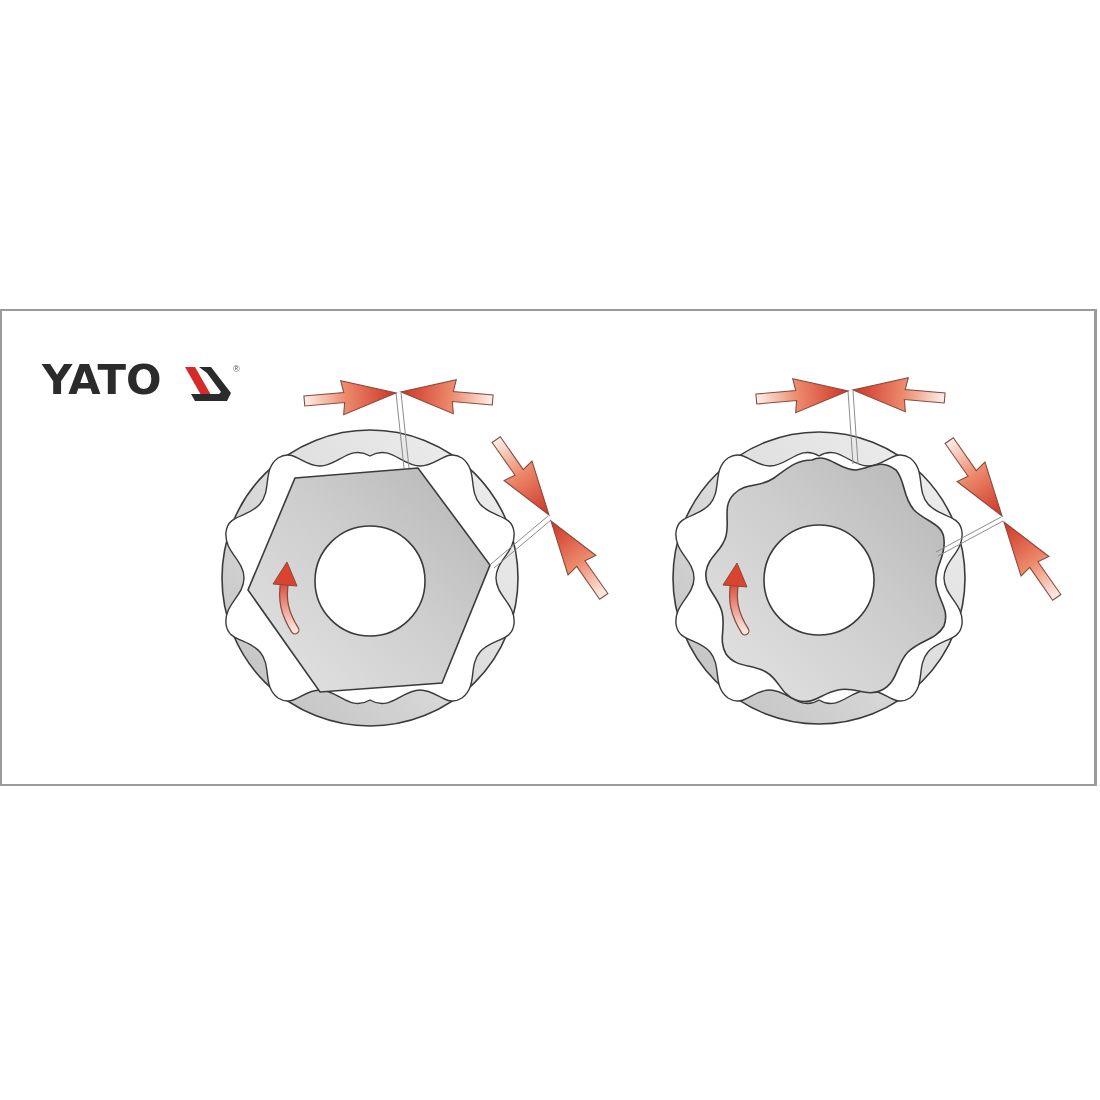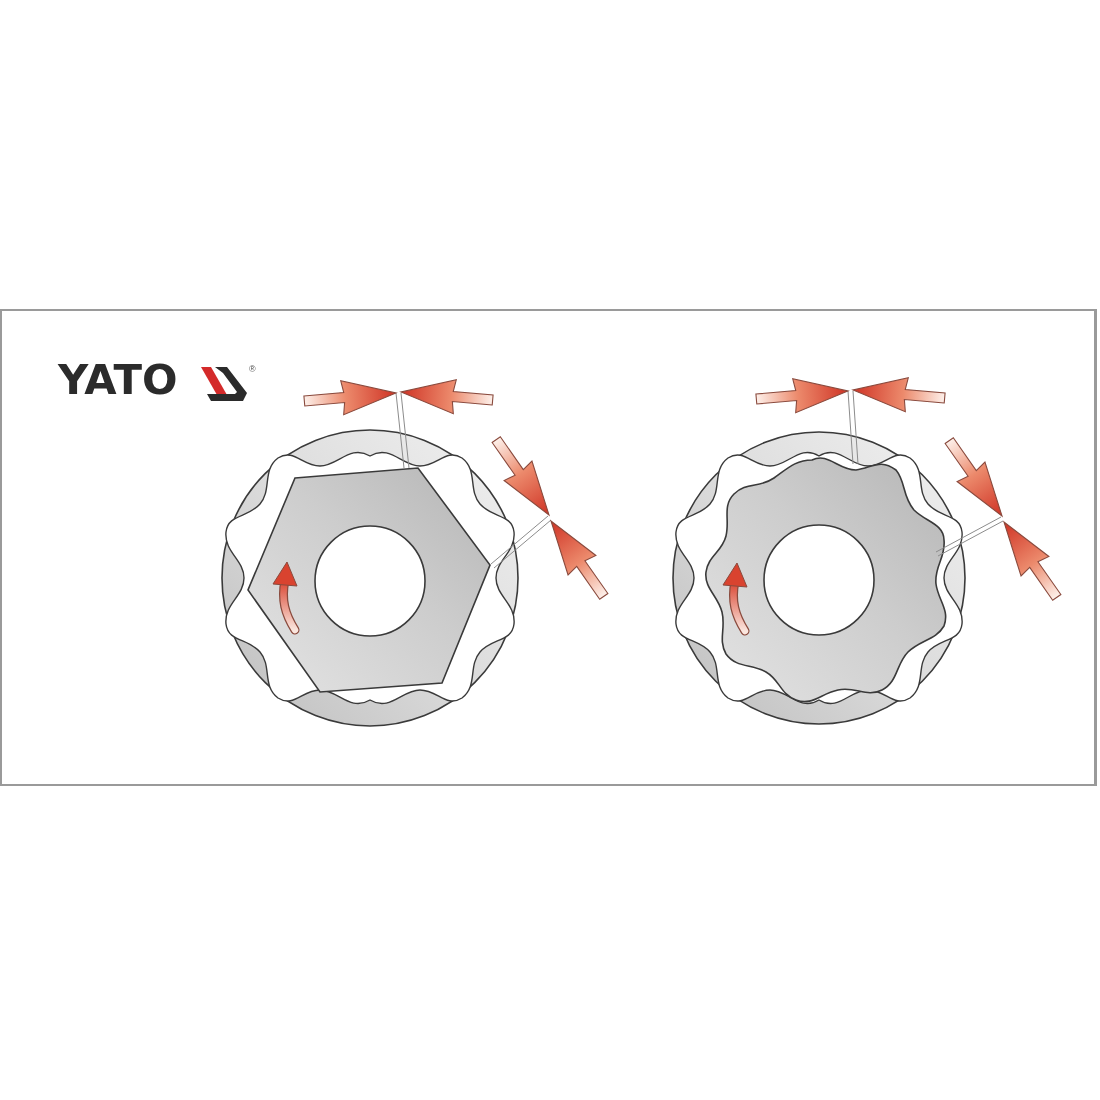--- a/index.html
+++ b/index.html
@@ -1,18 +1,18 @@
 <!DOCTYPE html>
 <html><head>
 <meta charset="utf-8">
 <style>
   html, body { margin: 0; padding: 0; background: #ffffff; }
   body { width: 1100px; height: 1100px; position: relative; overflow: hidden; font-family: "Liberation Sans", sans-serif; }
   .frame { position: absolute; left: 0; top: 309px; width: 1097px; height: 477px; border: 2px solid #9a9a9a; border-right-width: 3px; box-sizing: border-box; background: #ffffff; }
-  .logo { position: absolute; left: 58px; top: 360px; height: 40px; display: flex; align-items: center; text-align: right; }
+  .logo { position: absolute; left: 42px; top: 360px; height: 40px; display: flex; align-items: center; text-align: right; }
   .logo-text { font-family: "DejaVu Sans", sans-serif; font-weight: bold; font-size: 41px; letter-spacing: 0px; color: #2b2b2b; line-height: 40px; transform: scaleX(1.02); transform-origin: left center; }
   .logo-mark { position: absolute; left: 143px; top: 3px; width: 56px; height: 38px; }
   svg.diagram { position: absolute; left: 0; top: 0; width: 1100px; height: 1100px; }
 </style>
 </head>
 <body>
 
 <div class="frame"></div>
 
 <div class="logo">

